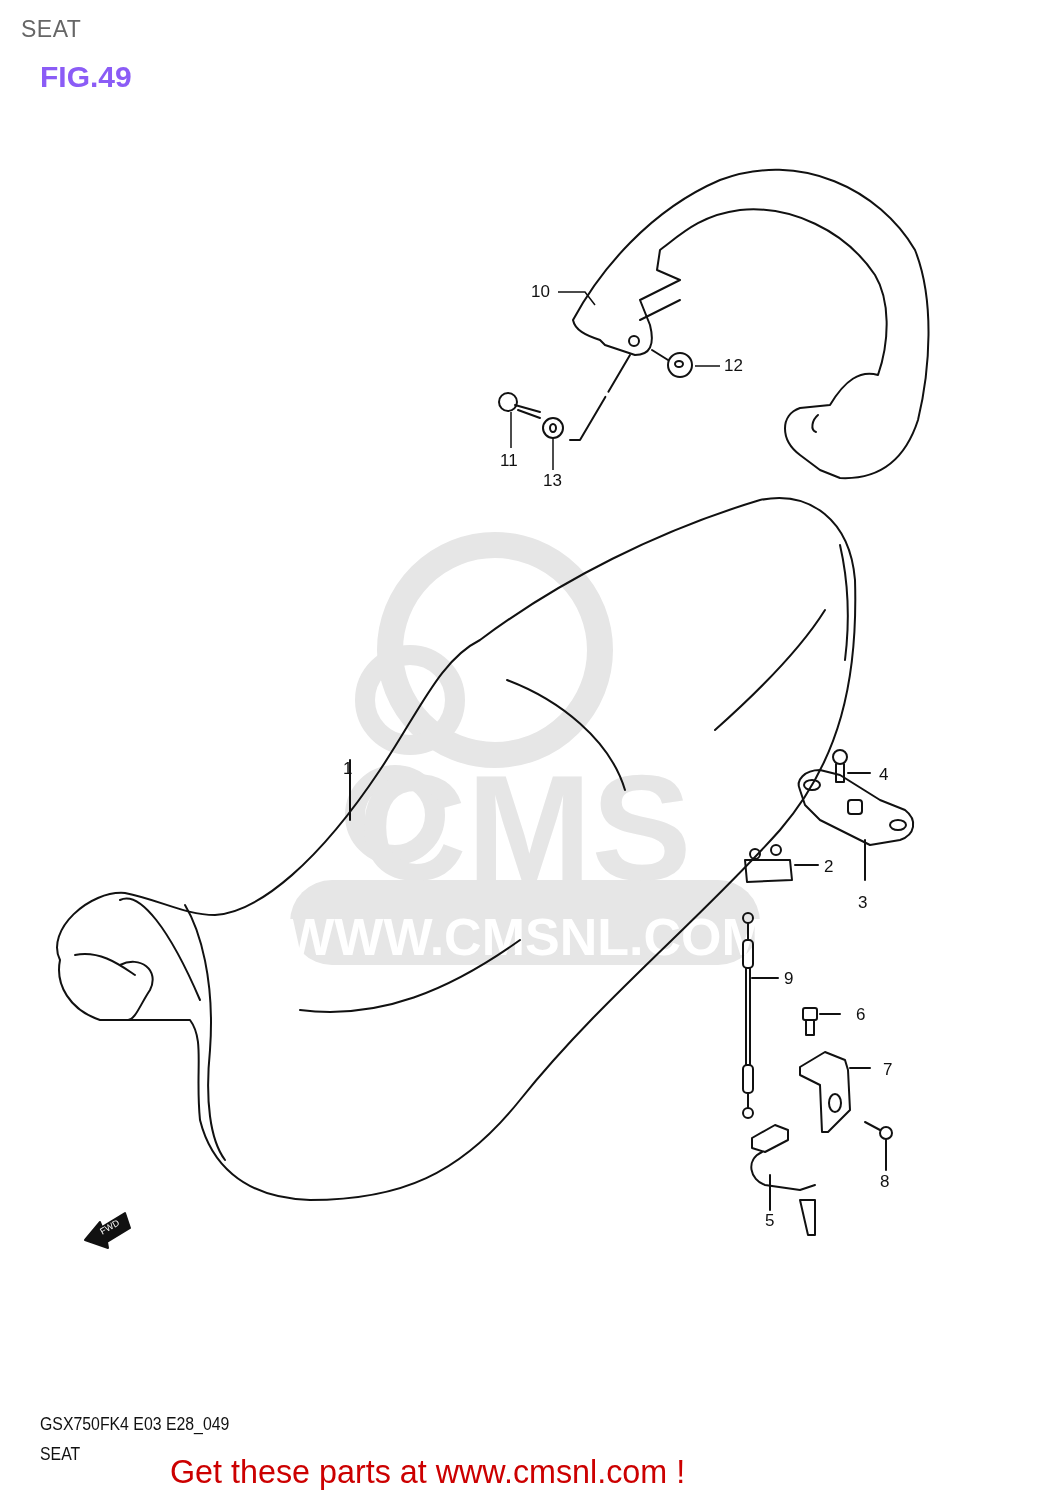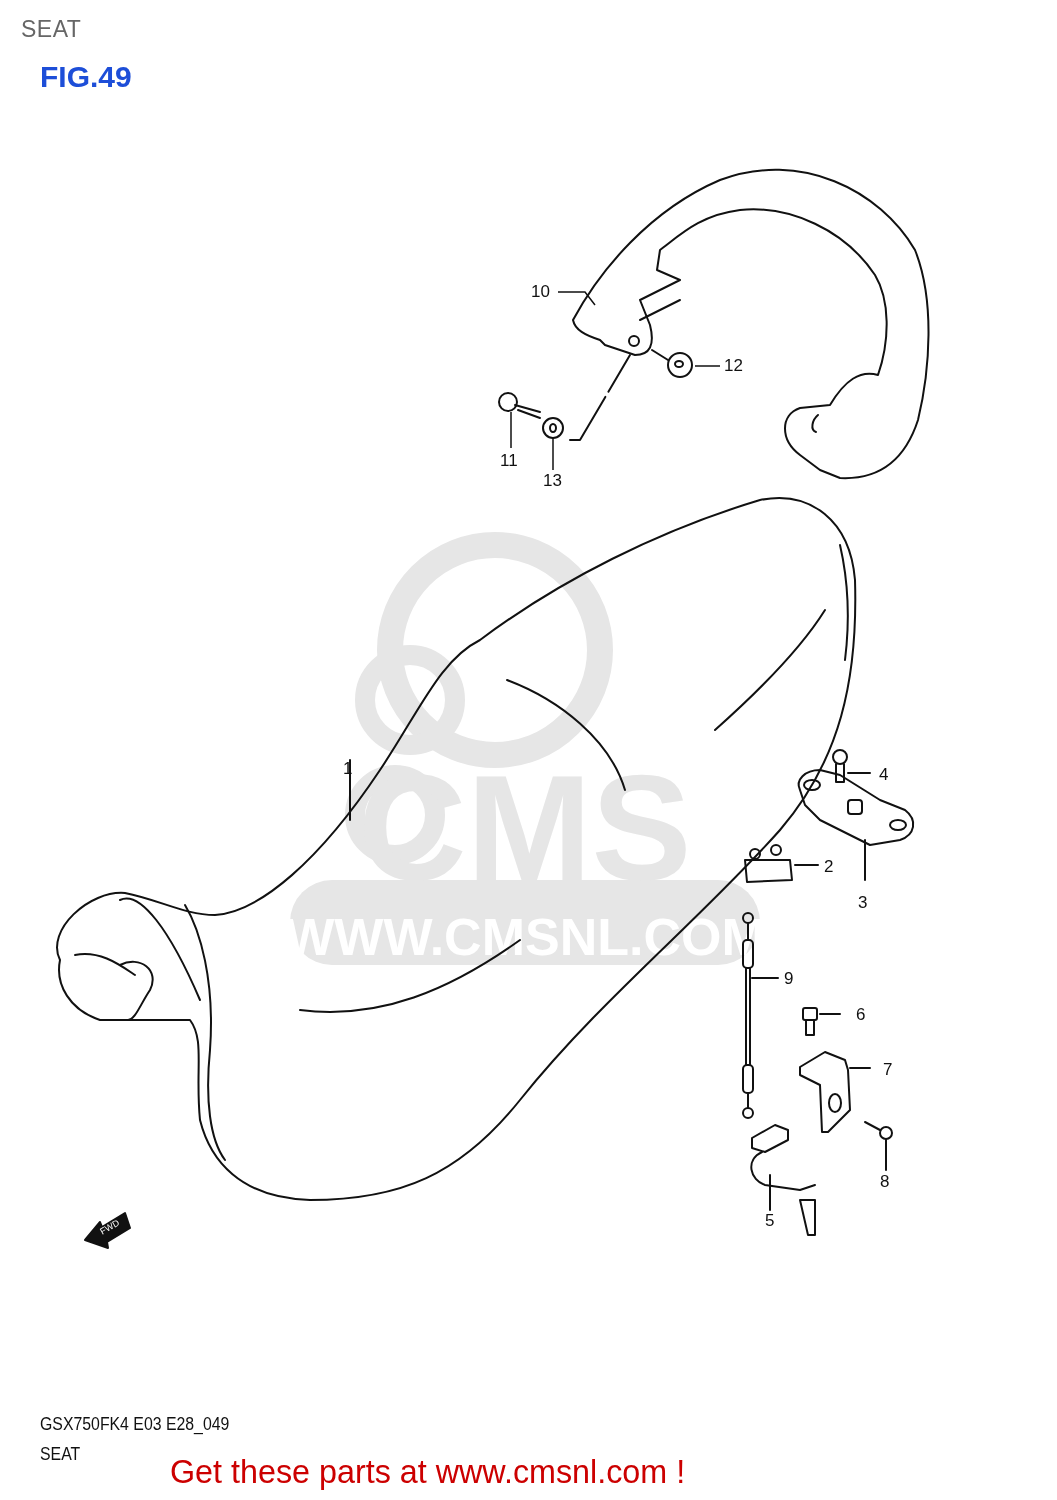--- a/index.html
+++ b/index.html
@@ -1,18 +1,18 @@
 <!DOCTYPE html>
 <html><head>
 <meta charset="utf-8">
 <style>
   html, body { margin: 0; padding: 0; background: #ffffff; }
   body { width: 1057px; height: 1500px; position: relative; overflow: hidden; font-family: "Liberation Sans", sans-serif; }
   .hdr-title { position: absolute; left: 21px; top: 16px; font-size: 23px; color: #666666; letter-spacing: 0.5px; }
-  .fig-num { position: absolute; left: 40px; top: 60px; font-size: 30px; font-weight: bold; color: #1d4ed8; }
+  .fig-num { position: absolute; left: 40px; top: 60px; font-size: 30px; font-weight: bold; color: #8b5cf6; }
   svg.diagram { position: absolute; left: 0; top: 0; }
   .callout { font-family: "Liberation Sans", sans-serif; font-size: 17px; fill: #111111; }
   .footer-code { position: absolute; left: 40px; top: 1414px; font-size: 18px; color: #111111; transform: scaleX(0.88); transform-origin: left; }
   .footer-name { position: absolute; left: 40px; top: 1444px; font-size: 18px; color: #111111; transform: scaleX(0.88); transform-origin: left; }
   .cta { position: absolute; left: 170px; top: 1452px; font-size: 34px; color: #cc0000; text-decoration: none; transform: scaleX(0.95); transform-origin: left; }
 </style>
 </head>
 <body>
 
 <div class="hdr-title">SEAT</div>

